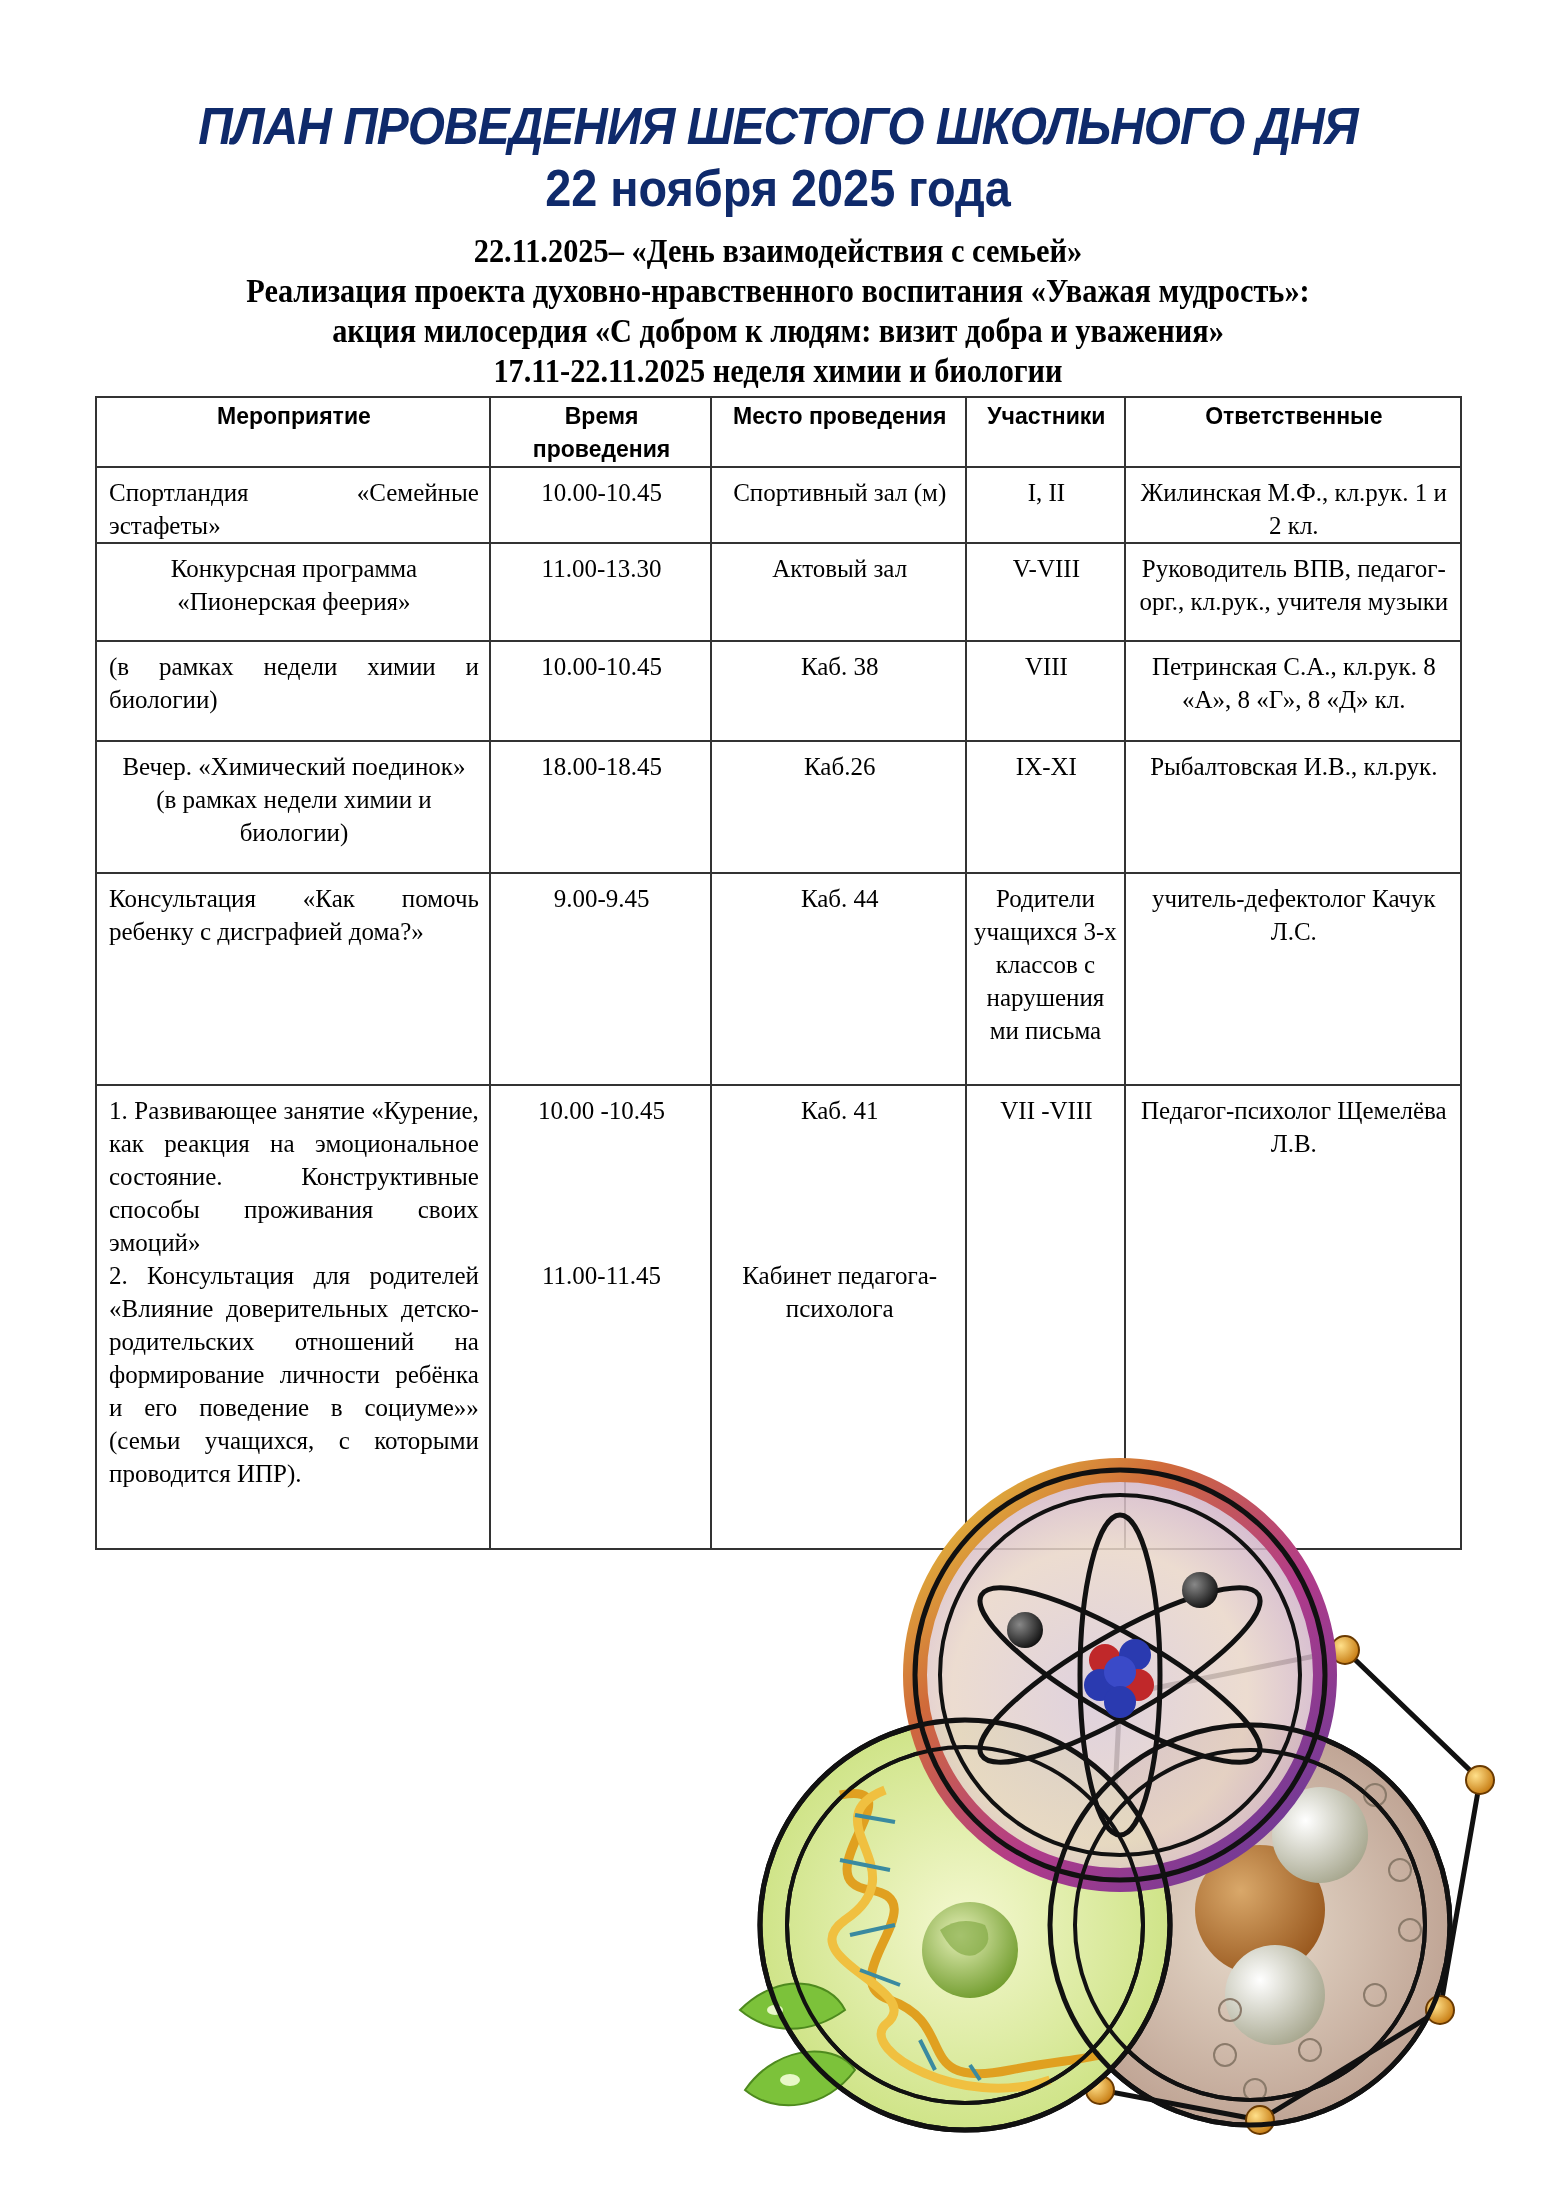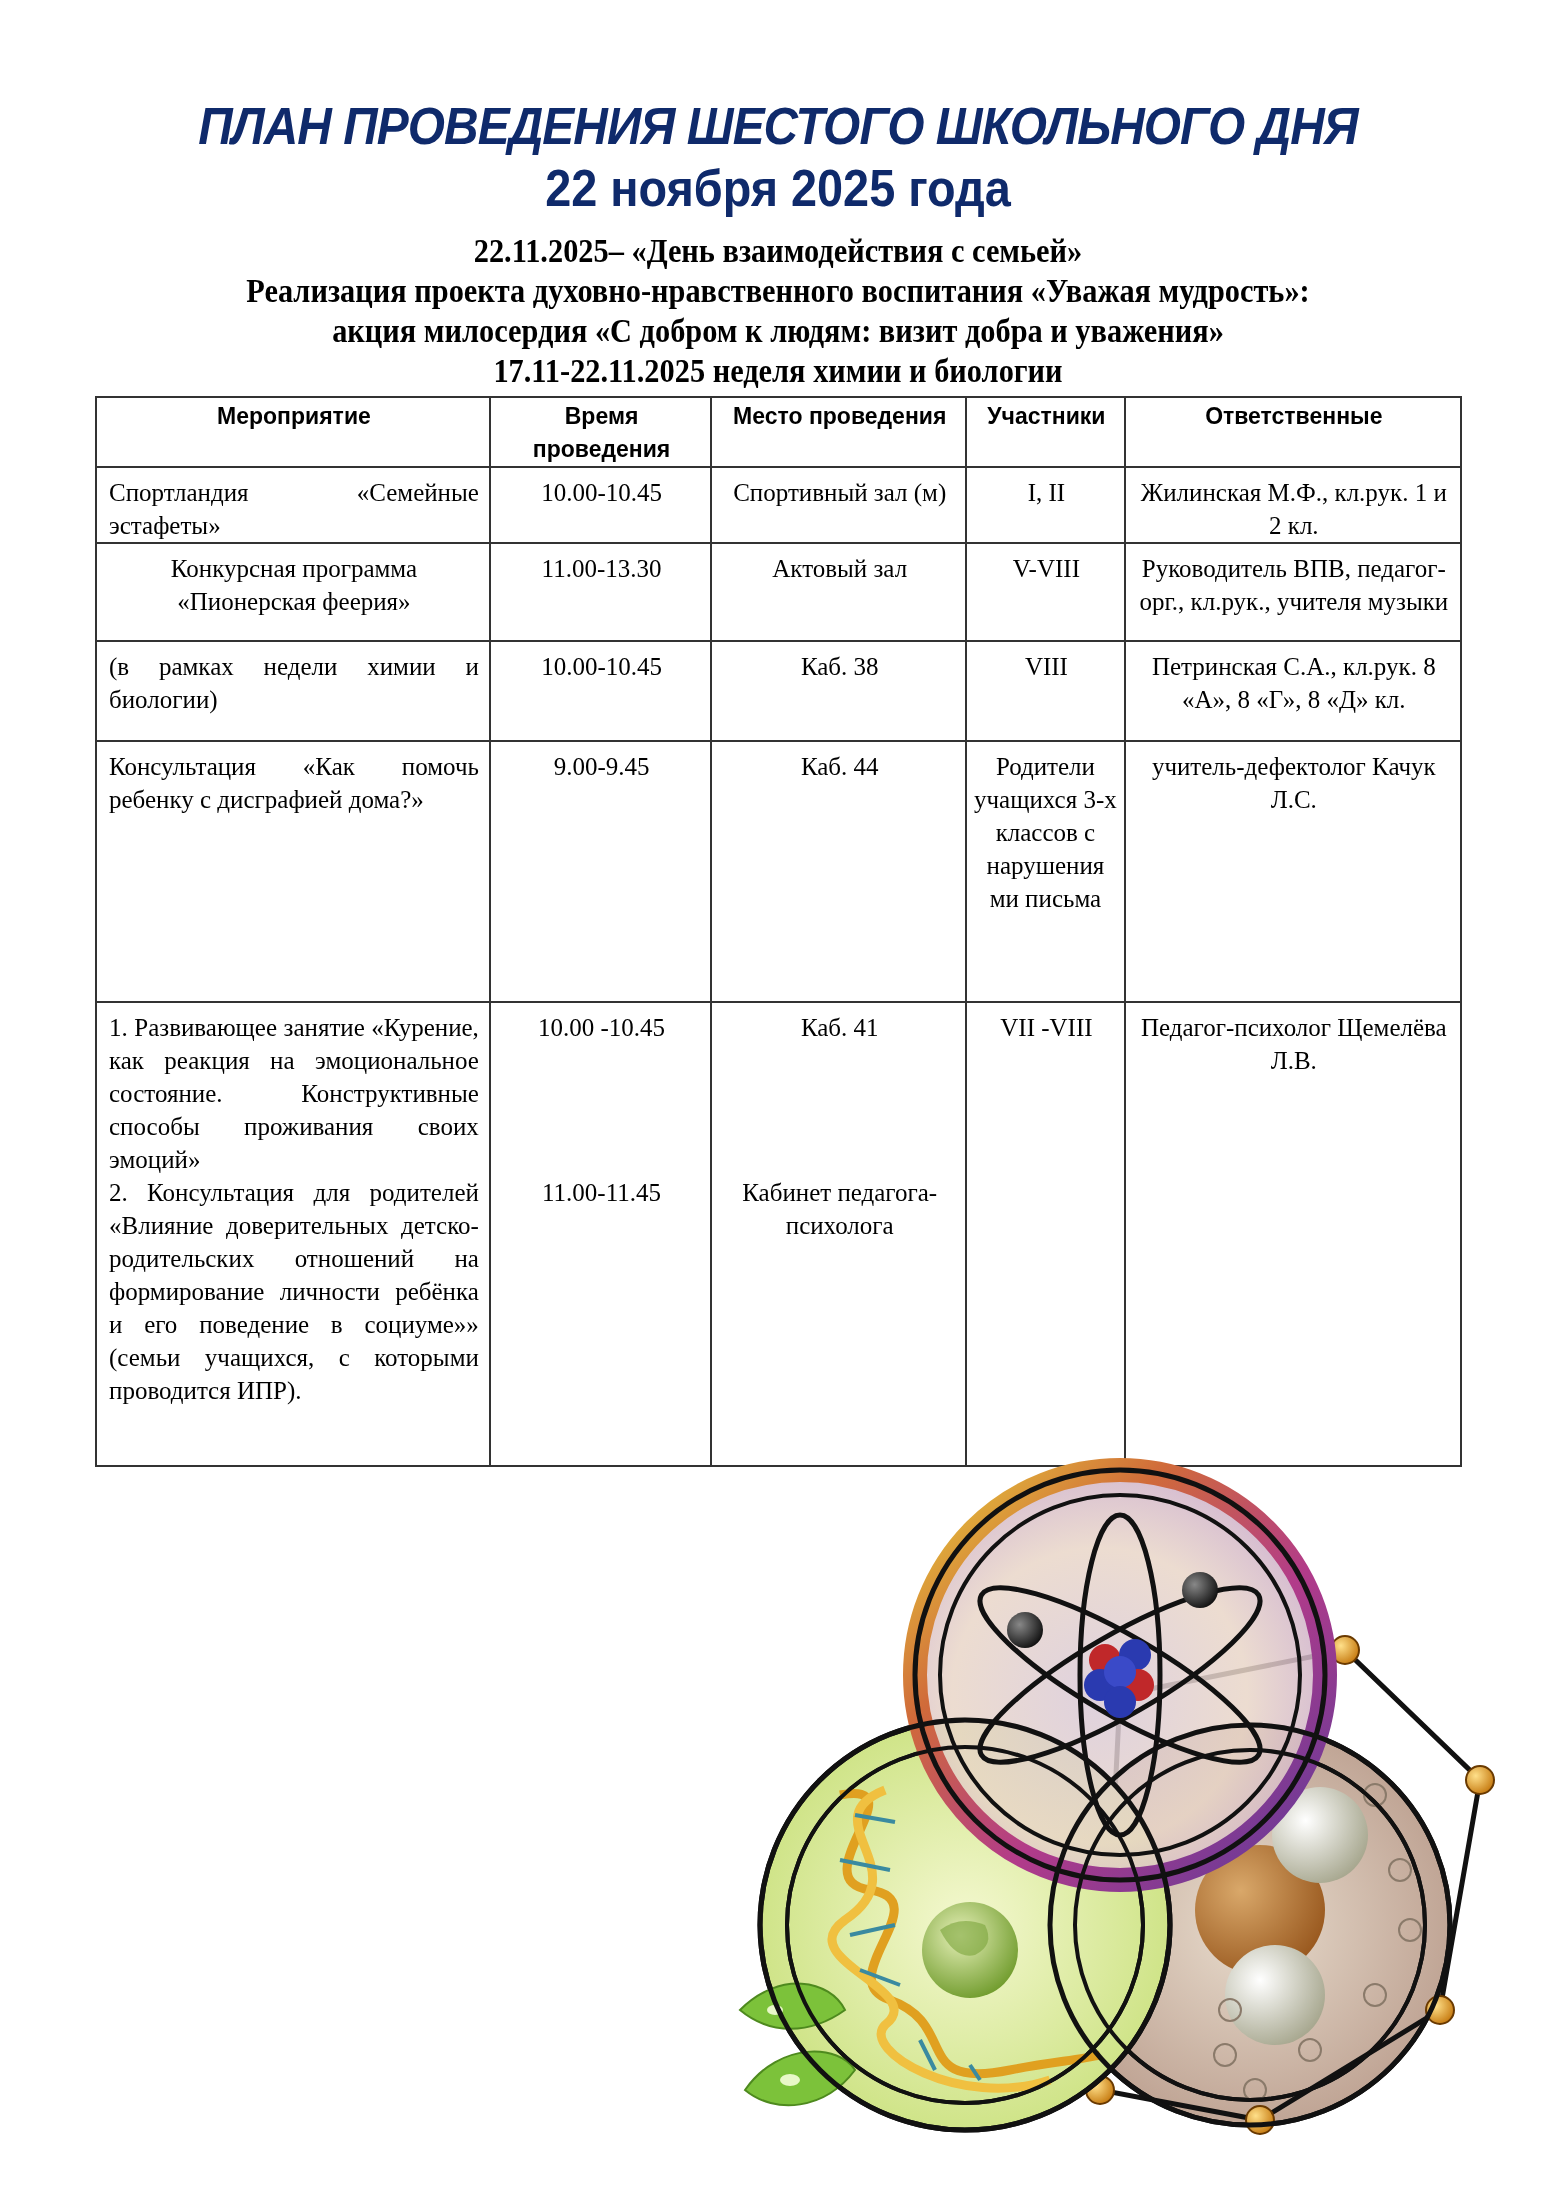--- a/index.html
+++ b/index.html
@@ -67,21 +67,31 @@
       <td class="ctr">V-VIII</td>
       <td class="left">Руководитель ВПВ, педагог-орг., кл.рук., учителя музыки</td>
     </tr>
     <tr style="height:100px">
       <td class="just">(в рамках недели химии и биологии)</td>
       <td class="ctr">10.00-10.45</td>
       <td class="ctr">Каб. 38</td>
       <td class="ctr">VIII</td>
       <td class="left">Петринская С.А., кл.рук. 8 «А», 8 «Г», 8 «Д» кл.</td>
     </tr>
-    <tr style="height:261px">
+    <tr style="height:132px">
+      <td class="left">
+        <span class="blk">Вечер. «Химический поединок»</span>
+        <span class="blk">(в рамках недели химии и биологии)</span>
+      </td>
+      <td class="ctr">18.00-18.45</td>
+      <td class="ctr">Каб.26</td>
+      <td class="ctr">IX-XI</td>
+      <td class="left">Рыбалтовская И.В., кл.рук.</td>
+    </tr>
+    <tr style="height:212px">
       <td class="just">Консультация «Как помочь ребенку с дисграфией дома?»</td>
       <td class="ctr">9.00-9.45</td>
       <td class="left">Каб. 44</td>
       <td class="ctr" style="padding-left:4px;padding-right:4px">Родители учащихся 3-х классов с нарушения ми письма</td>
       <td class="left">учитель-дефектолог Качук Л.С.</td>
     </tr>
     <tr style="height:464px">
       <td class="just">
         <span class="blk">1. Развивающее занятие «Курение, как реакция на эмоциональное состояние. Конструктивные способы проживания своих эмоций»</span>
         <span class="blk">2. Консультация для родителей «Влияние доверительных детско-родительских отношений на формирование личности ребёнка и его поведение в социуме»» (семьи учащихся, с которыми проводится ИПР).</span>

